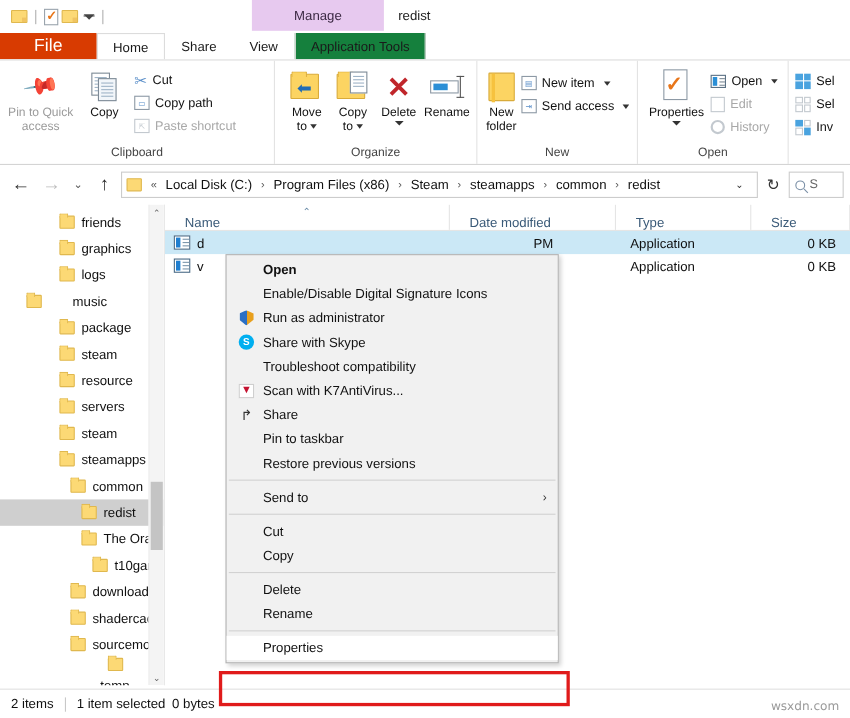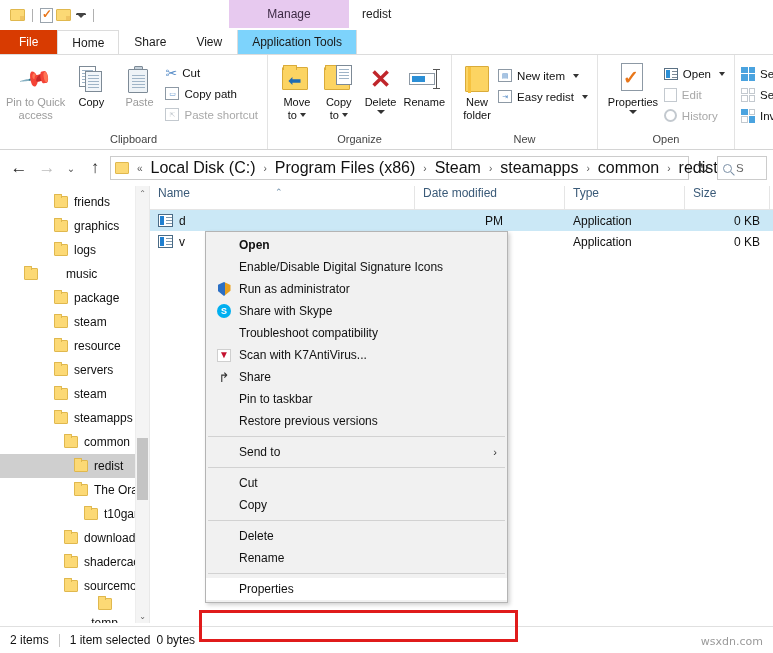--- a/index.html
+++ b/index.html
@@ -58,30 +58,30 @@
   .tabstrip {
     height: 24px; display: flex; align-items: stretch;
     position: relative; background: #ffffff;
   }
   .tab {
     display: flex; align-items: center; padding: 0 14px;
     font-size: 12px; color: #1a1a1a; cursor: default;
     border-left: 1px solid transparent; border-right: 1px solid transparent;
   }
   .tab.file {
-    background: #d83b01; color: #ffffff; padding: 0 18px;
-    font-size: 12px;
+    background: #d83b01; color: #ffffff; padding: 0 30px;
+    font-size: 16px;
   }
   .tab.active {
     background: #ffffff; border-left: 1px solid #dcdcdc;
     border-right: 1px solid #dcdcdc; border-top: 1px solid #dcdcdc;
   }
   .tab.contextual {
     border-left: 1px solid #dcdcdc; border-right: 1px solid #dcdcdc;
-    background: #7dd3fc;
+    background: #15803d;
   }
 
   
   .ribbon {
     height: 96px; background: #ffffff; border-top: 1px solid #dcdcdc;
     border-bottom: 1px solid #d4d4d4; display: flex; position: relative;
     overflow: hidden;
   }
   .rgroup {
     display: flex; flex-direction: column; justify-content: space-between;
@@ -236,21 +236,21 @@
   .navbtn.dim { color: #bdbdbd; }
   .navbtn.small { width: 18px; font-size: 10px; color: #555; }
   .addrfield {
     flex: 1; height: 24px; border: 1px solid #cccccc; background: #fff;
     display: flex; align-items: center; padding: 0 4px; gap: 3px; min-width: 0;
   }
   .addr-ico {
     width: 14px; height: 12px; background: #fcd975; border: 1px solid #e0b84e;
     border-radius: 1px; flex: none; margin-right: 2px;
   }
-  .crumb { font-size: 16px; color: #111; white-space: nowrap; padding: 0 2px; }
+  .crumb { font-size: 12px; color: #111; white-space: nowrap; padding: 0 2px; }
   .crumb-sep { font-size: 10px; color: #555; padding: 0 3px; }
   .addr-caret {
     margin-left: auto; font-size: 9px; color: #333; padding: 0 8px;
   }
   .refresh { width: 24px; text-align: center; font-size: 14px; color: #333; }
   .searchbox {
     width: 50px; height: 24px; border: 1px solid #cccccc; background: #fff;
     display: flex; align-items: center; gap: 4px; padding: 0 5px; overflow: hidden;
   }
   .mag {
@@ -297,22 +297,23 @@
   .sb-thumb {
     position: absolute; left: 1px; width: 11px; background: #c4c4c4;
   }
 
   .filepane { flex: 1; position: relative; background: #ffffff; overflow: hidden; }
   .colhdr {
     height: 24px; display: flex; align-items: center; border-bottom: 1px solid #e5e5e5;
     font-size: 12px; color: #3a5a78; position: relative;
   }
   .colhdr .col {
-    height: 100%; display: flex; align-items: flex-start; padding-left: 8px;
+    height: 100%; display: flex; align-items: flex-end; padding-left: 8px;
     border-right: 1px solid #e5e5e5;
+    margin-left: 10px;
   }
   .sort-arrow {
     position: absolute; left: 125px; top: 1px; font-size: 9px; color: #6b8ca8;
   }
   .frow {
     height: 21px; display: flex; align-items: center; font-size: 12px; color: #101010;
   }
   .frow.sel { background: #cbe8f6; }
   .frow .c {
     height: 100%; display: flex; align-items: center; padding-left: 8px; overflow: hidden;
@@ -422,29 +423,20 @@
       </div>
       <div class="big-btn" style="width:50px;">
         <div class="big-icon">
           <span class="i-copy">
               <span class="sheet b"></span>
               <span class="sheet f"></span>
             </span>
         </div>
         <span>Copy</span>
       </div>
-      <div class="big-btn dim" style="width:50px;">
-        <div class="big-icon">
-          <span class="i-paste">
-              <span class="top"></span>
-              <span class="clip"></span>
-            </span>
-        </div>
-        <span>Paste</span>
-      </div>
       <div class="small-col">
         <div class="small-btn">
           <span class="i-scissors">✂</span>
           <span>Cut</span>
         </div>
         <div class="small-btn">
           <span class="i-sq">▭</span>
           <span>Copy path</span>
         </div>
         <div class="small-btn dim">
@@ -515,21 +507,21 @@
         <span>folder</span>
       </div>
       <div class="small-col" style="padding-top:6px;">
         <div class="small-btn">
           <span class="i-sq">▤</span>
           <span>New item</span>
           <span class="caret"></span>
         </div>
         <div class="small-btn">
           <span class="i-sq">⇥</span>
-          <span>Easy redist</span>
+          <span>Send access</span>
           <span class="caret"></span>
         </div>
       </div>
     </div>
     <div class="rgroup-label">New</div>
   </div>
 
   <div class="rgroup" style="width:137px;">
     <div class="rgroup-items" style="padding-left:6px;">
       <div class="big-btn" style="width:58px;">

